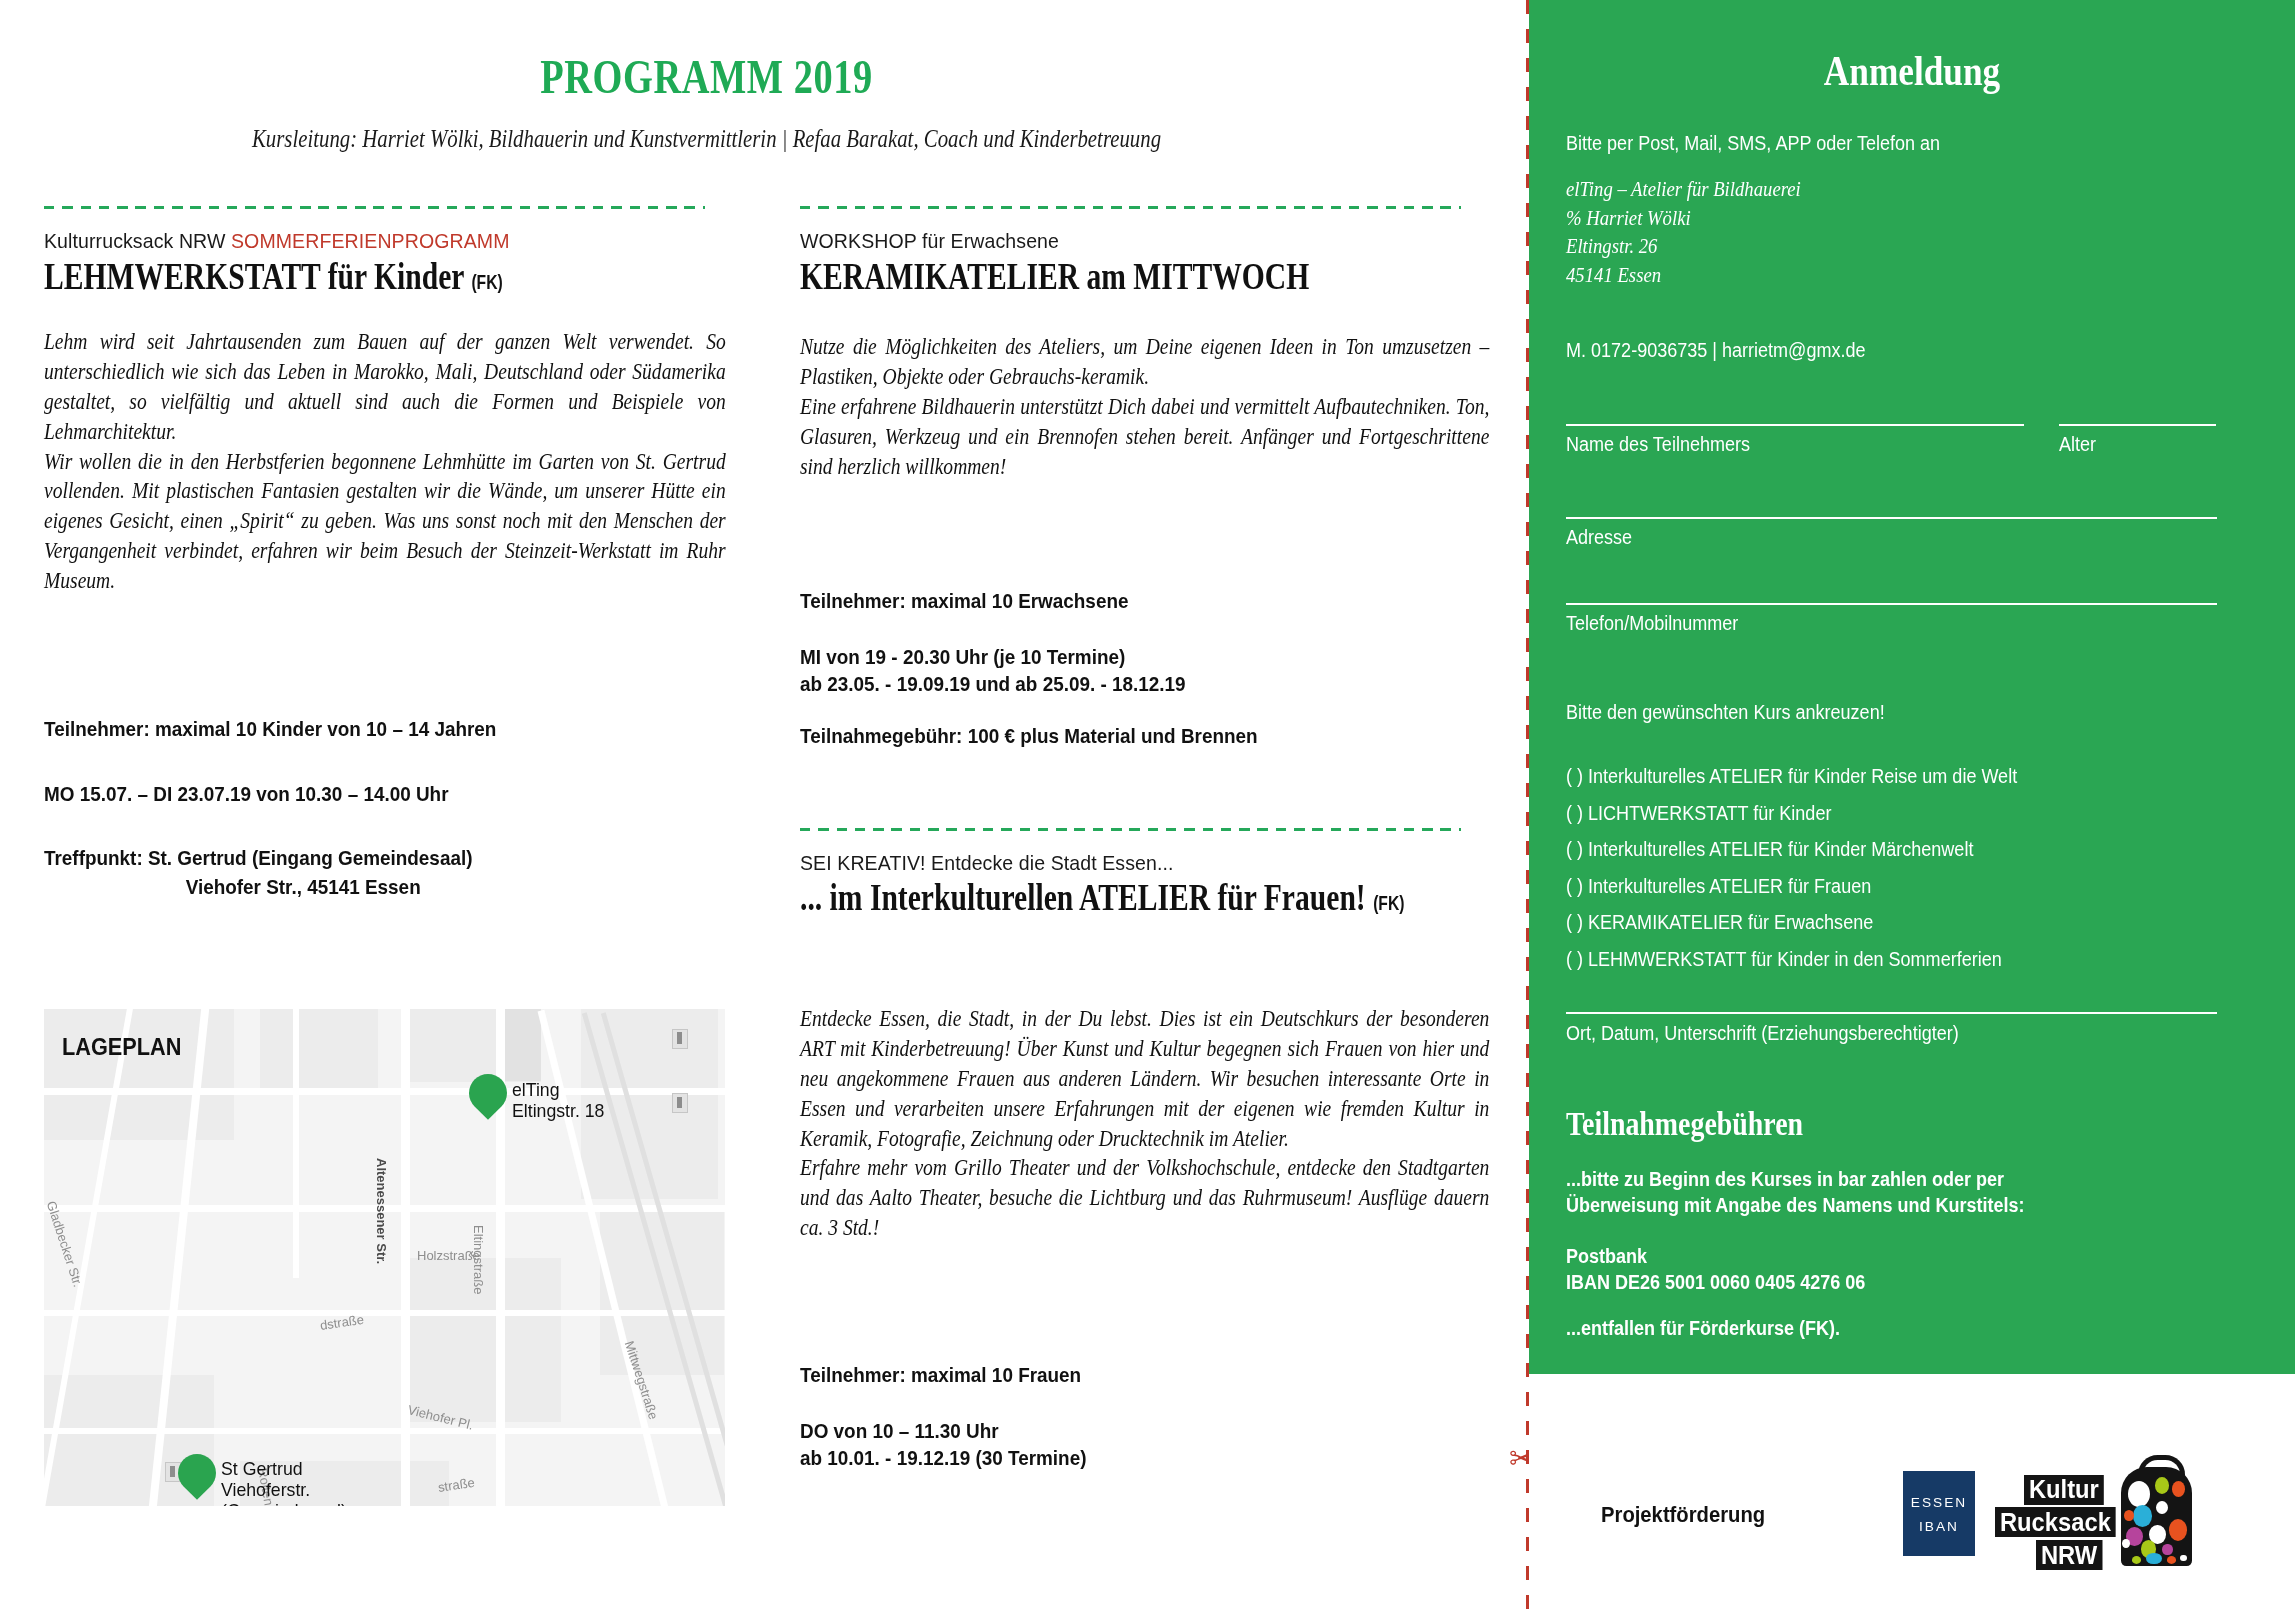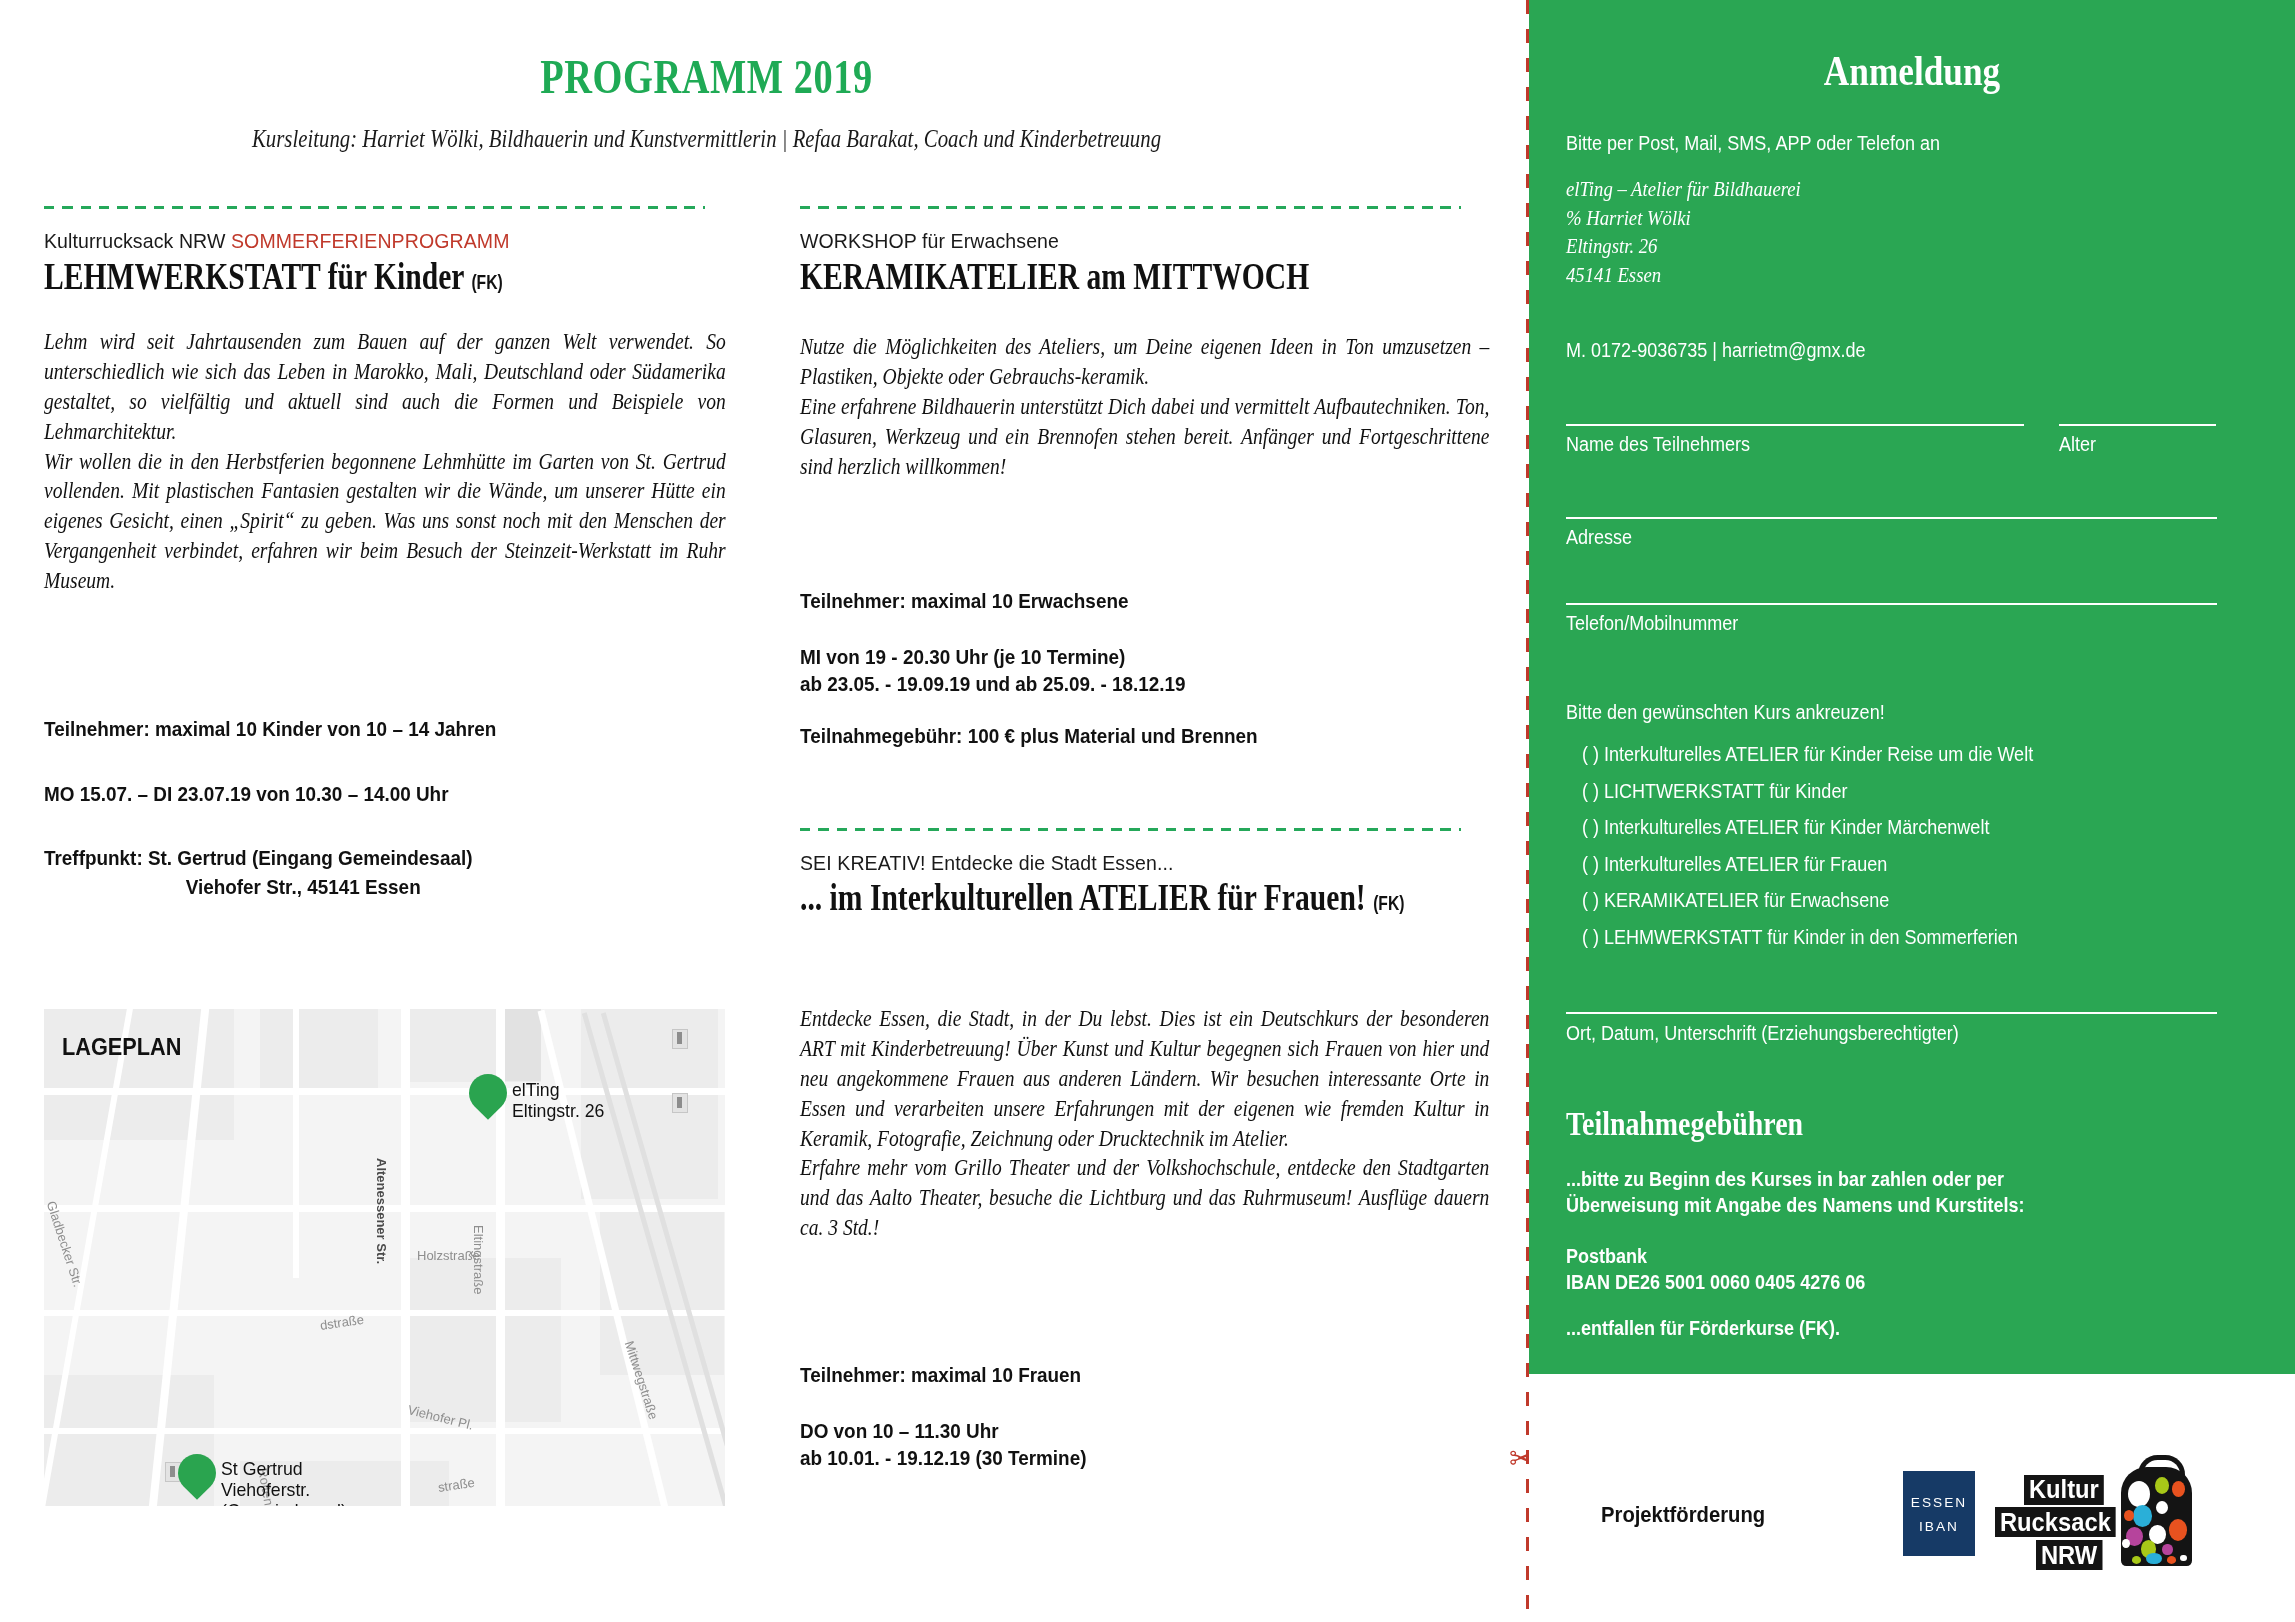--- a/index.html
+++ b/index.html
@@ -189,21 +189,21 @@
       <div class="map-label" style="left:275px;top:309px;transform:rotate(-8deg);transform-origin:left top;">dstraße</div>
       <div class="map-label" style="left:226px;top:458px;transform:rotate(80deg);transform-origin:left top;">Rolten</div>
       <div class="map-label" style="left:393px;top:471px;transform:rotate(-8deg);transform-origin:left top;">straße</div>
 
       <div class="sbox" style="left:628px;top:19.6px;"></div>
       <div class="sbox" style="left:628px;top:84px;"></div>
       <div class="sbox" style="left:121px;top:453px;"></div>
 
       <div class="pin" style="left:425px;top:65px;"></div>
       <div class="pin-label" style="left:468px;top:71px;">elTing
-Eltingstr. 26</div>
+Eltingstr. 18</div>
 
       <div class="pin" style="left:134px;top:445px;"></div>
       <div class="pin-label" style="left:177px;top:450px;">St Gertrud
 Viehoferstr.
 (Gemeindesaal)</div>
 
 
     </div>
 
     <div class="kicker" style="position:absolute;left:800px;top:229px;">WORKSHOP für Erwachsene</div>
@@ -261,21 +261,21 @@
     <div class="fld-label" style="left:530px;top:433px;">Alter</div>
 
     <div class="fld-line" style="left:37px;top:517px;width:651px;"></div>
     <div class="fld-label" style="left:37px;top:526px;">Adresse</div>
 
     <div class="fld-line" style="left:37px;top:603px;width:651px;"></div>
     <div class="fld-label" style="left:37px;top:612px;">Telefon/Mobilnummer</div>
 
     <div class="g-sans g-small" style="position:absolute;left:37px;top:700px;">Bitte den gewünschten Kurs ankreuzen!</div>
 
-    <div style="position:absolute;left:37px;top:745px;margin-left:16px;">
+    <div style="position:absolute;left:37px;top:767px;">
       <div class="cb-item">( ) Interkulturelles ATELIER für Kinder Reise um die Welt</div>
       <div class="cb-item">( ) LICHTWERKSTATT für Kinder</div>
       <div class="cb-item">( ) Interkulturelles ATELIER für Kinder Märchenwelt</div>
       <div class="cb-item">( ) Interkulturelles ATELIER für Frauen</div>
       <div class="cb-item">( ) KERAMIKATELIER für Erwachsene</div>
       <div class="cb-item">( ) LEHMWERKSTATT für Kinder in den Sommerferien</div>
     </div>
 
     <div class="fld-line" style="left:37px;top:1012px;width:651px;"></div>
     <div class="fld-label" style="left:37px;top:1022px;">Ort, Datum, Unterschrift (Erziehungsberechtigter)</div>

